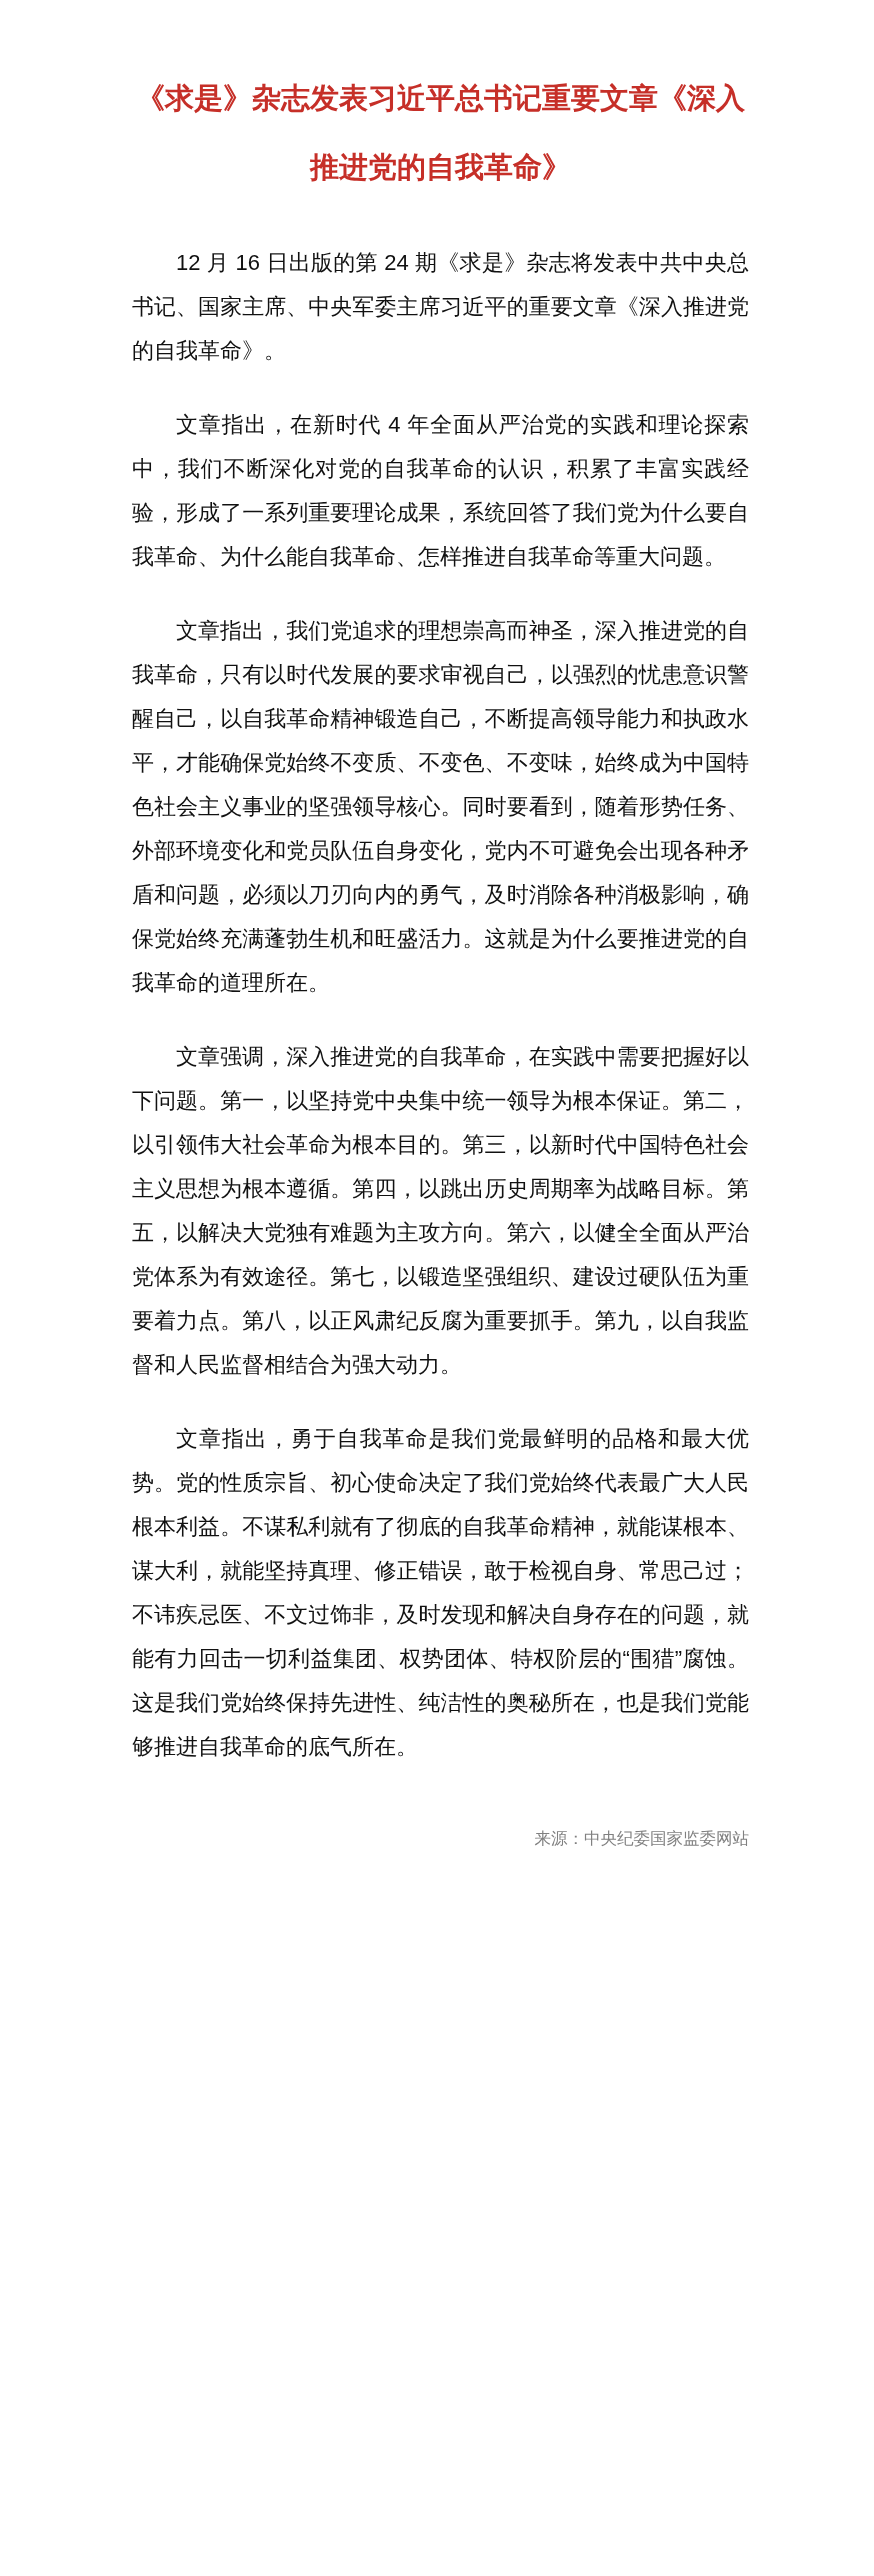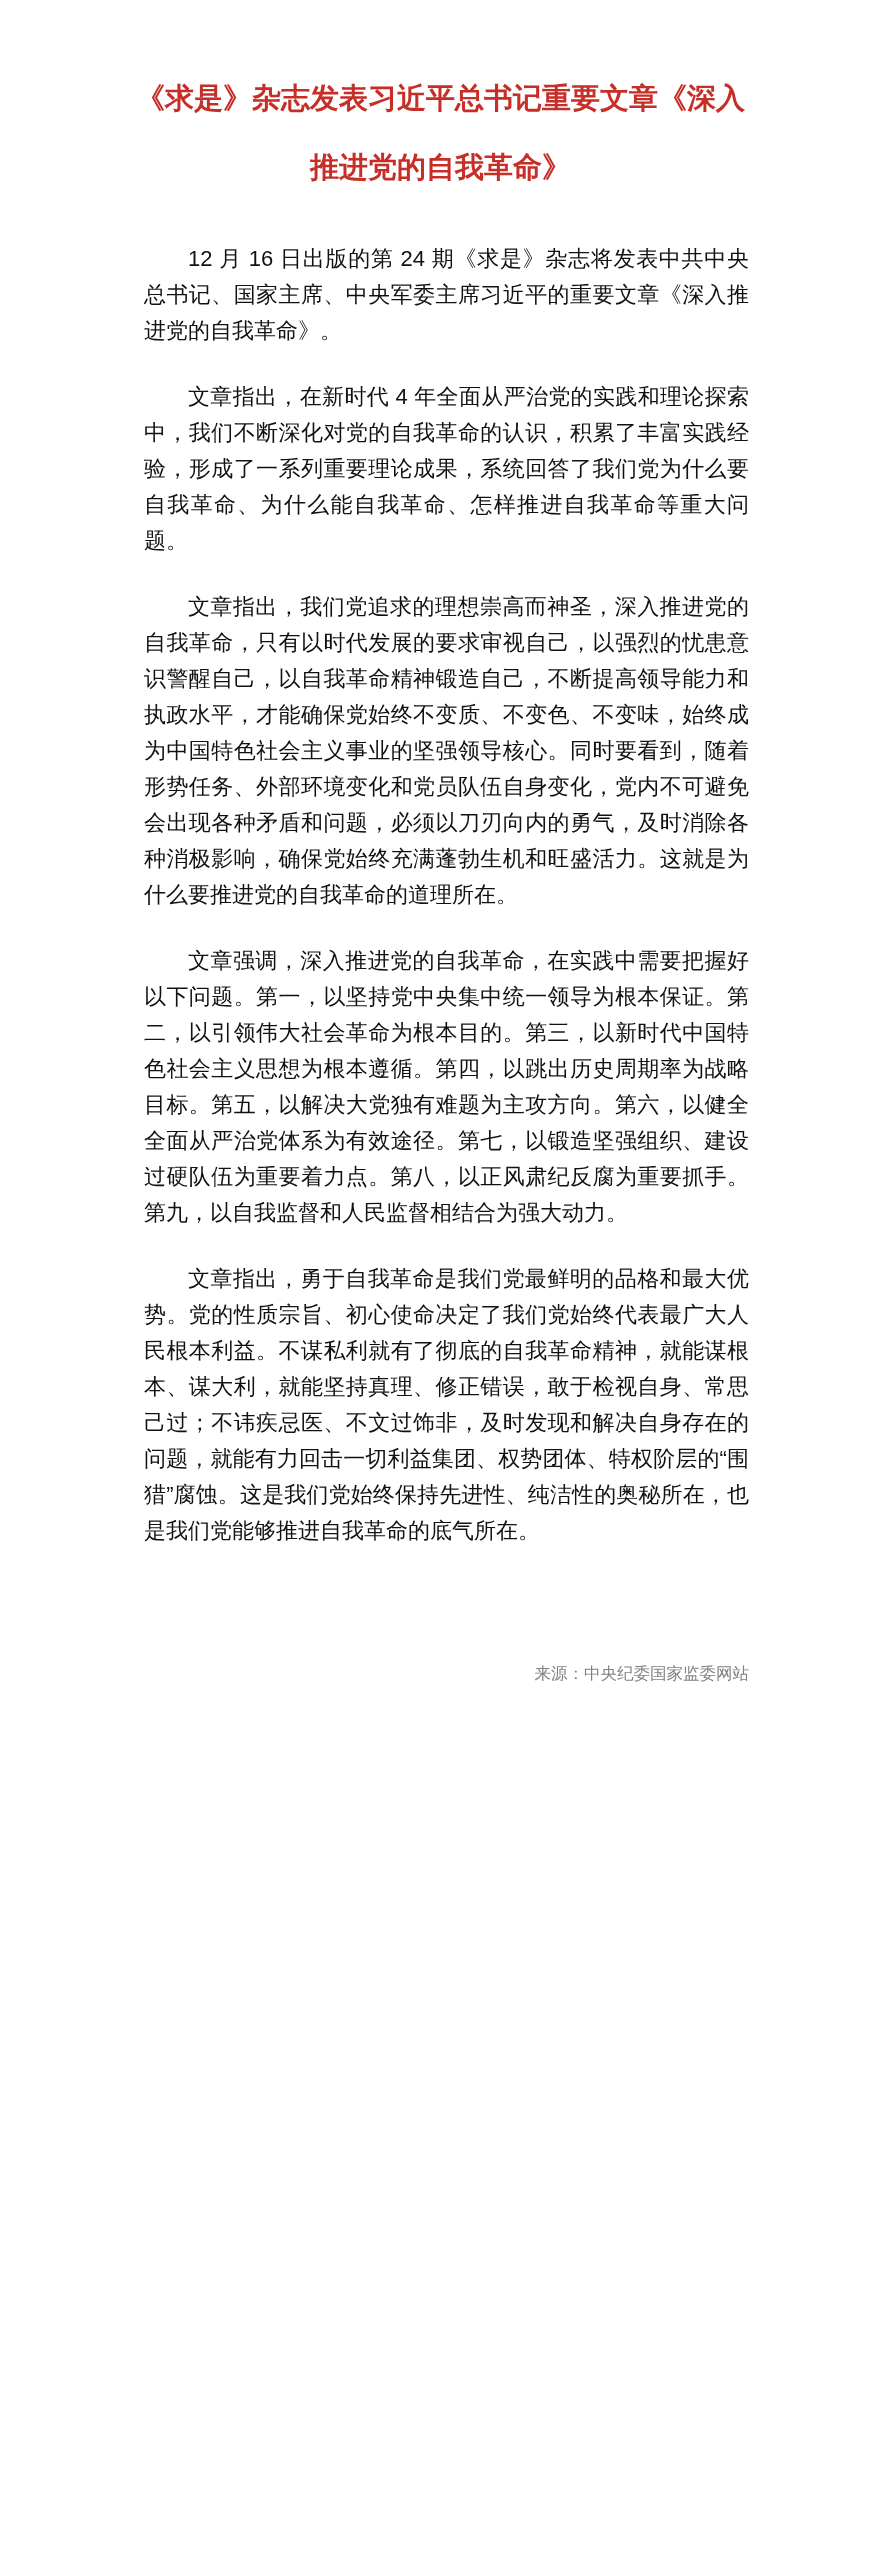--- a/index.html
+++ b/index.html
@@ -22,31 +22,31 @@
     font-size: 29px;
     line-height: 69px;
     font-weight: 700;
     text-align: center;
     margin: 66px 0 37px 0;
     letter-spacing: 0;
     font-family: Liberation Mono, monospace;
   }
   .article-body p {
     font-size: 22px;
-    line-height: 36px;
-    margin: 0 0 30px 12px;
+    line-height: 44px;
+    margin: 0 0 30px 0;
     text-indent: 2em;
     text-align: justify;
     letter-spacing: 0;
   }
   .source-line {
     font-size: 16.5px;
     line-height: 23px;
     text-align: right;
-    margin-top: 113px;
+    margin-top: 58px;
   }
 </style>
 </head>
 <body style="background: rgb(255, 255, 255);">
 
 <div class="page">
 
   <h1 class="article-title" style="color: rgb(198, 47, 40);">《求是》杂志发表习近平总书记重要文章《深入推进党的自我革命》</h1>
 
   <div class="article-body" style="color: rgb(17, 17, 17);">

